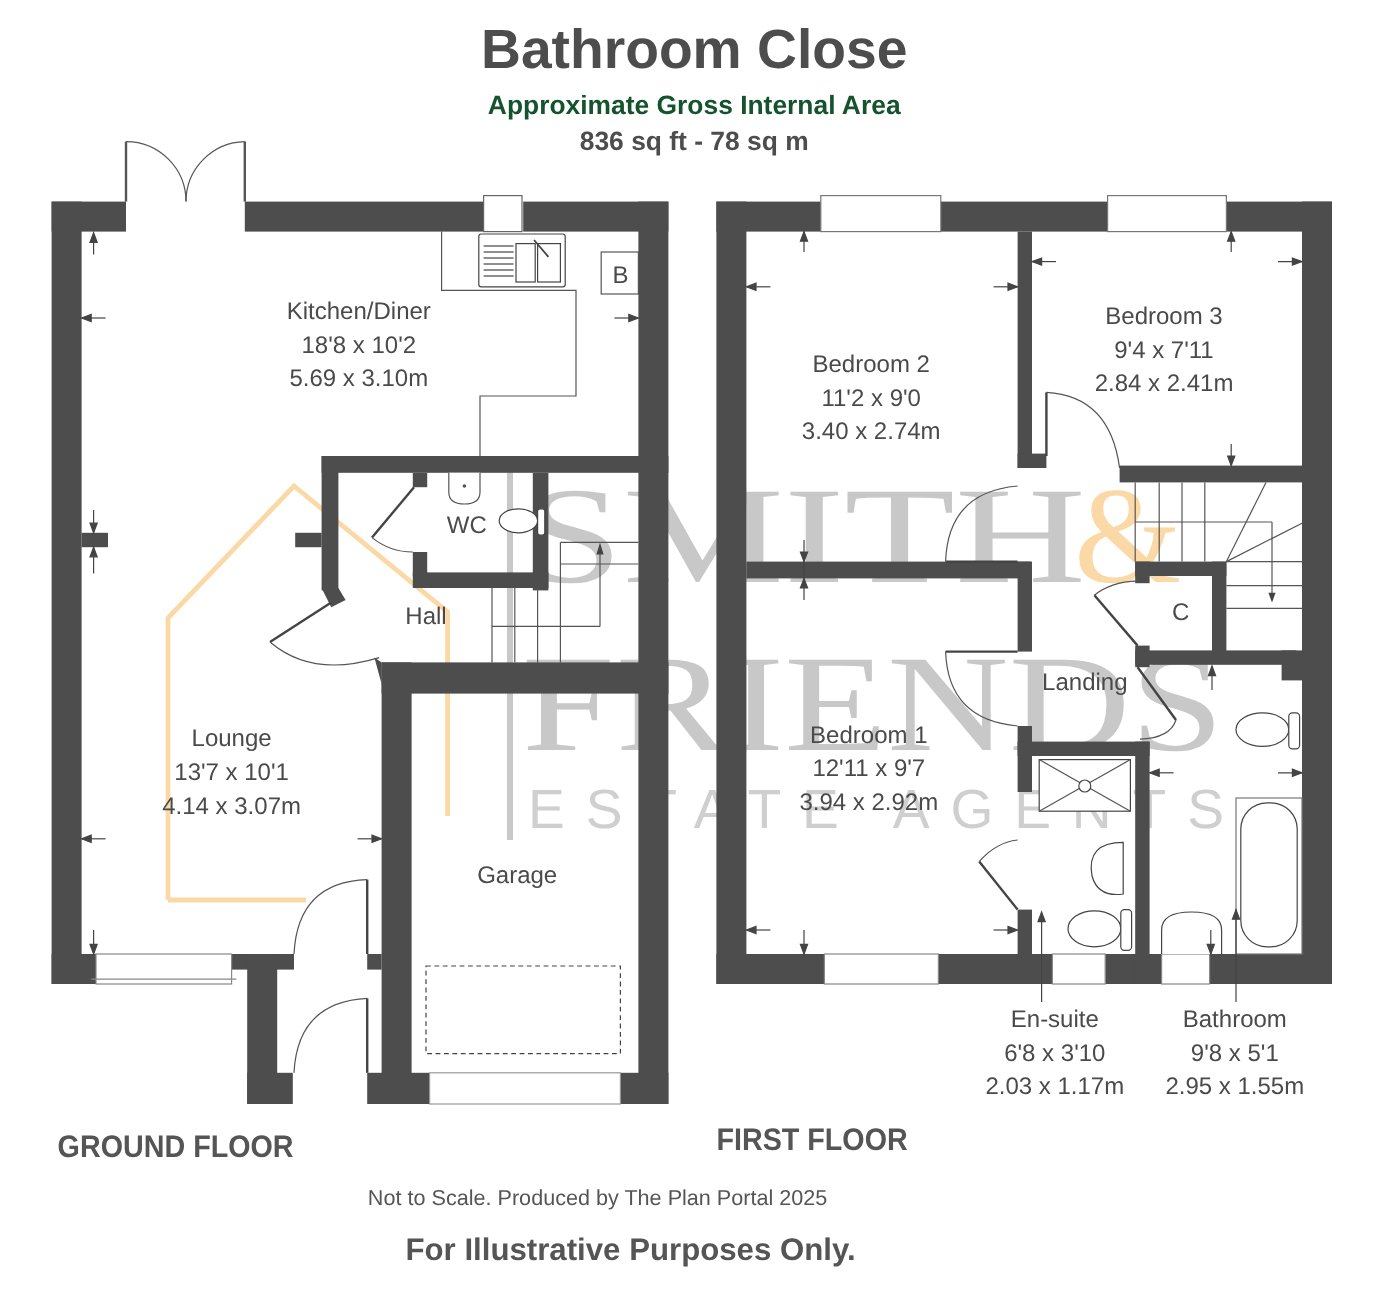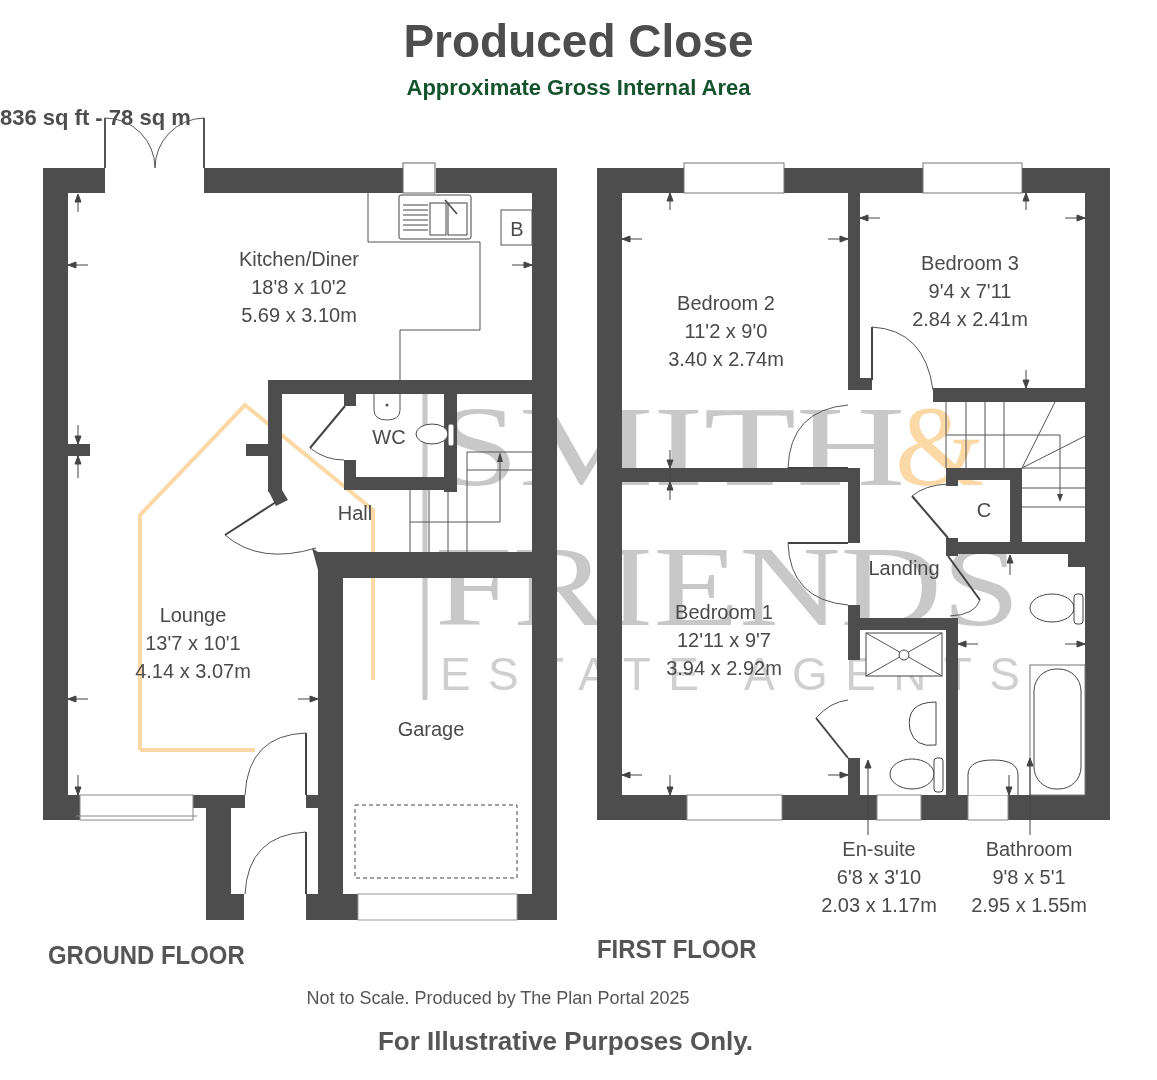--- a/index.html
+++ b/index.html
@@ -1,32 +1,32 @@
 <!DOCTYPE html>
 <html><head>
 <meta charset="utf-8">
 <style>
   html, body { margin:0; padding:0; background:#ffffff; }
   body { width:1157px; height:1080px; position:relative; overflow:hidden; font-family:"Liberation Sans", sans-serif; color:#4a4a4a; }
   .title { position:absolute; left:0; width:1157px; top:14px; text-align:center; font-size:46px; font-weight:bold; color:#4d4d4d; letter-spacing:0px; }
   .subtitle { position:absolute; left:0; width:1157px; top:75px; text-align:center; font-size:22px; font-weight:bold; color:#14532d; }
-  .area { position:absolute; left:0; width:1157px; top:105px; font-size:22px; font-weight:bold; color:#4d4d4d; }
+  .area { position:absolute; left:0; width:1157px; top:105px; text-align:center; font-size:22px; font-weight:bold; color:#4d4d4d; }
   svg.plan { position:absolute; left:0; top:0; }
   .floor-label { position:absolute; font-size:26px; font-weight:bold; color:#555; transform:scaleX(0.92); transform-origin:left; }
   .foot1 { position:absolute; left:0; width:996px; top:988px; text-align:center; font-size:18px; color:#555; }
-  .foot2 { position:absolute; left:0; width:1051px; top:1026px; text-align:center; font-size:26px; font-weight:bold; color:#555;padding-left:40px; }
+  .foot2 { position:absolute; left:0; width:1051px; top:1026px; text-align:center; font-size:26px; font-weight:bold; color:#555; }
   .wall { fill:#4d4d4d; }
   .thin { stroke:#555; stroke-width:1; fill:none; }
   .rt { font-family:"Liberation Sans", sans-serif; font-size:20px; fill:#4a4a4a; text-anchor:middle; }
   .wm { font-family:"Liberation Serif", serif; fill:#c8c8c8; }
 </style>
 </head>
 <body>
 
-<div class="title">Produced Close</div>
+<div class="title">Bathroom Close</div>
 <div class="subtitle">Approximate Gross Internal Area</div>
 <div class="area">836 sq ft - 78 sq m</div>
 
 <svg class="plan" width="1157" height="1080" viewBox="0 0 1157 1080">
 
   <g>
     <polyline points="140,750 140,515 245,405 373,510 373,680" fill="none" stroke="#fbd9a6" stroke-width="4"></polyline>
     <line x1="140" y1="750" x2="255" y2="750" stroke="#fbd9a6" stroke-width="4"></line>
     <line x1="425" y1="392" x2="425" y2="700" stroke="#c8c8c8" stroke-width="5"></line>
     <text class="wm" x="435" y="485" font-size="115" textLength="470" lengthAdjust="spacingAndGlyphs">SMITH</text>

